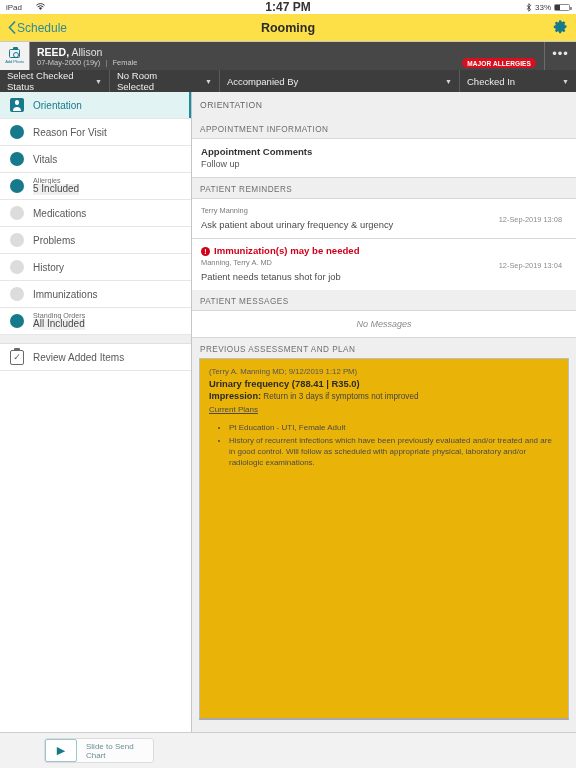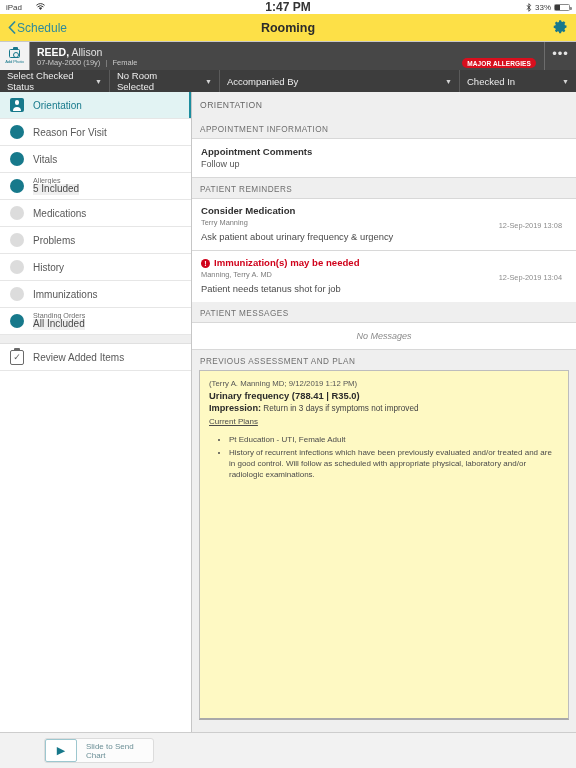--- a/index.html
+++ b/index.html
@@ -201,21 +201,21 @@
     font-size: 7.4px; color: #8c8c8c; white-space: nowrap;
   }
 
   .nomsg {
     background: #fff; border-top: 1px solid #d8d8d8; border-bottom: 1px solid #d8d8d8;
     text-align: center; font-size: 9px; color: #8a8a8a; font-style: italic;
     padding: 8px 0;
   }
 
   .ap-panel {
-    margin: 0 7px 12px 7px; background: #fef9c3;
+    margin: 0 7px 12px 7px; background: #eab308;
     border: 1px solid #bdbdbd; border-bottom: 2px solid #a9a9a9;
     flex: 1; min-height: 0; padding: 7px 9px; overflow: hidden;
   }
   .ap-meta { font-size: 7.8px; color: #555; line-height: 11px; }
   .ap-dx { font-size: 9.4px; font-weight: bold; color: #2b2b2b; line-height: 13px; }
   .ap-imp { font-size: 8.2px; color: #444; line-height: 13px; }
   .ap-imp b { font-size: 9.2px; color: #2b2b2b; }
   .ap-link { font-size: 8px; color: #4a4a4a; text-decoration: underline; cursor: pointer; line-height: 13px; }
   .ap-list { margin: 6px 0 0 20px; padding: 0; }
   .ap-list li { font-size: 8px; color: #4b4b4b; line-height: 11px; margin-bottom: 2px; }
@@ -395,21 +395,20 @@
 
       <div class="sec-head">APPOINTMENT INFORMATION</div>
       <div class="card">
         <div class="card-title">Appointment Comments</div>
         <div class="card-sub">Follow up</div>
       </div>
 
       <div class="sec-head">PATIENT REMINDERS</div>
 
       <div class="reminder">
-        <div class="rem-title">Consider Medication</div>
         <div class="rem-author">Terry Manning</div>
         <div class="rem-text">Ask patient about urinary frequency &amp; urgency</div>
         <div class="rem-time">12-Sep-2019 13:08</div>
       </div>
 
       <div class="reminder">
         <div class="rem-title alert">
           <span class="warn-ic">!</span>
           <span>Immunization(s) may be needed</span>
         </div>

